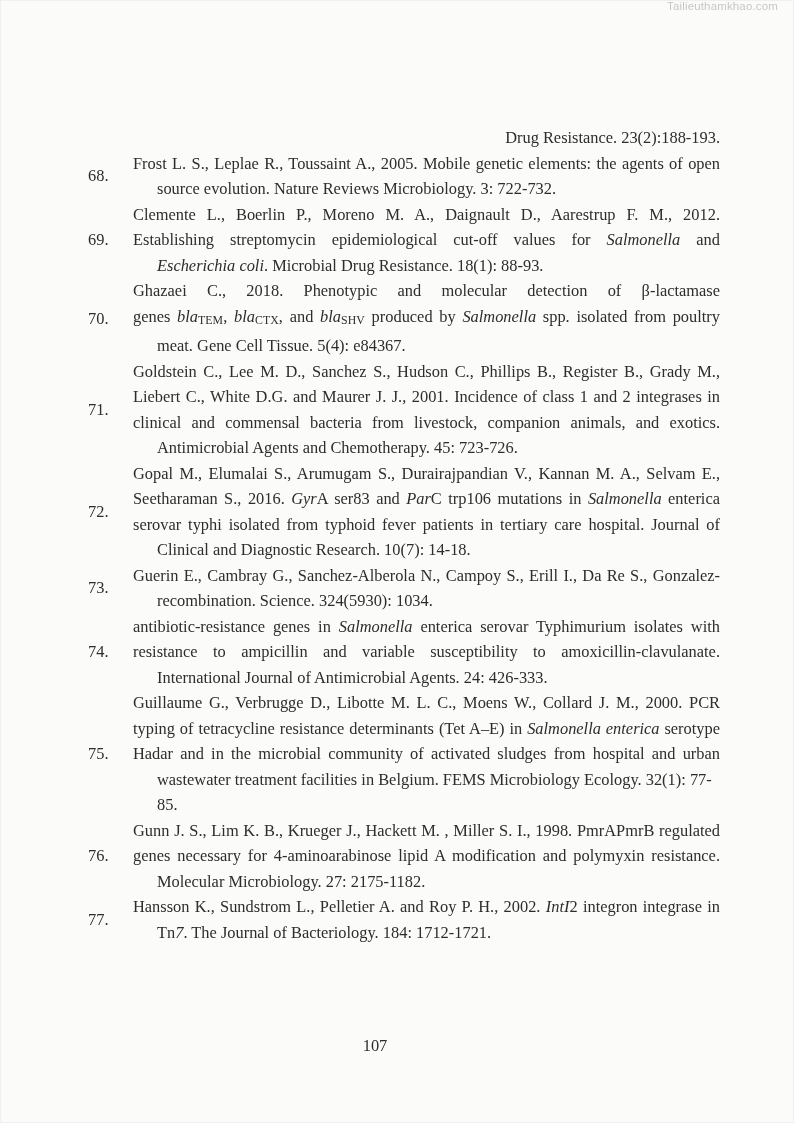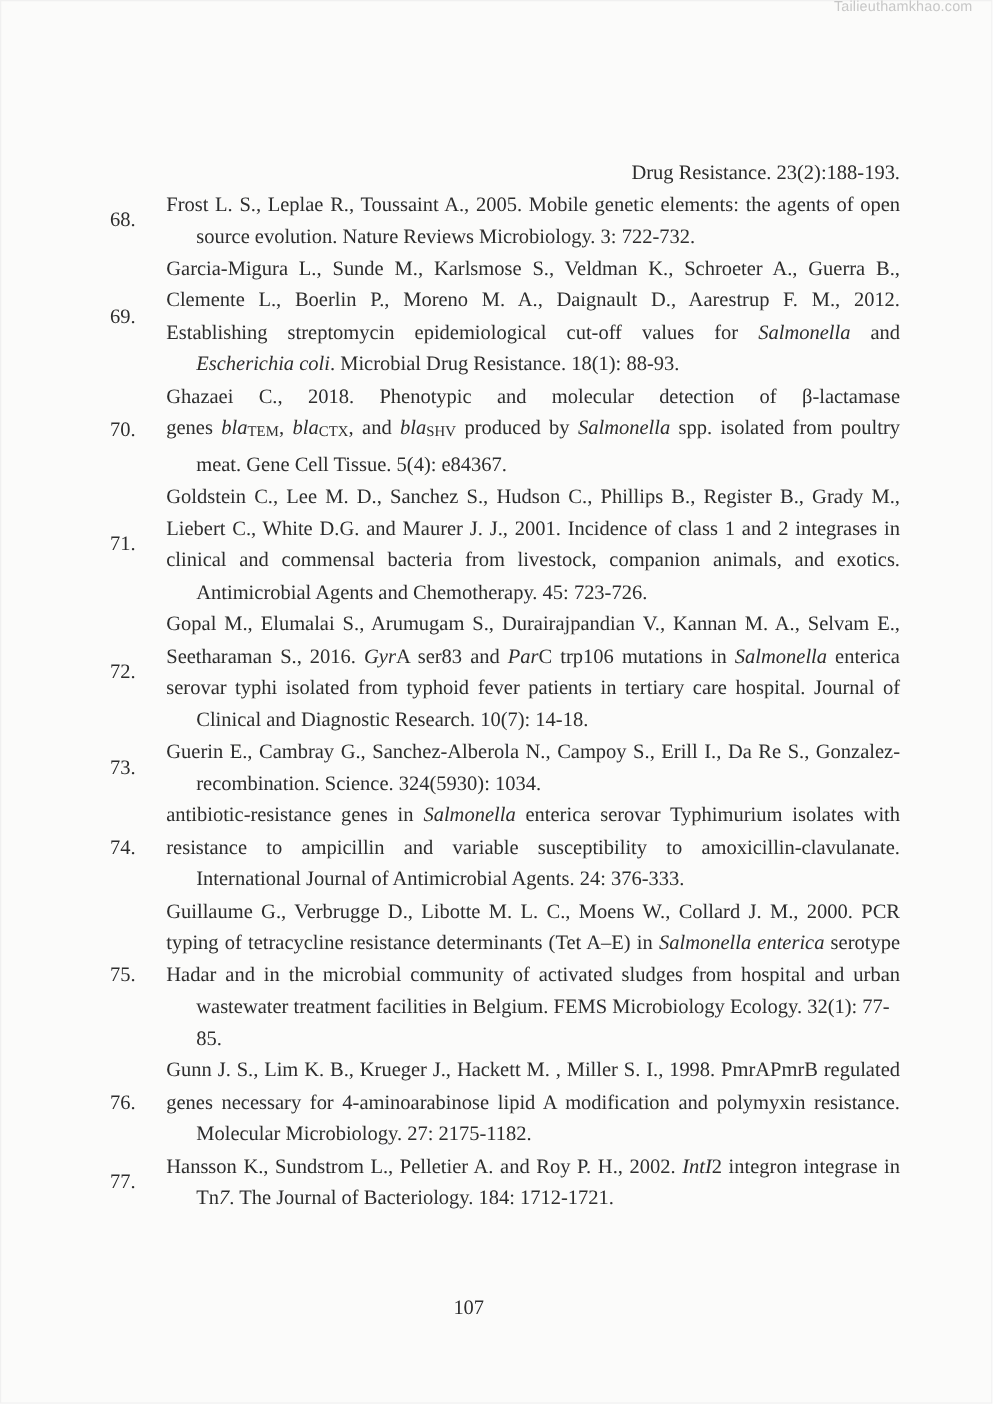--- a/index.html
+++ b/index.html
@@ -102,21 +102,20 @@
       <div class="num">68.</div>
       <div class="body">
         <div class="line">Frost L. S., Leplae R., Toussaint A., 2005. Mobile genetic elements: the agents of open</div>
         <div class="line last">source evolution. Nature Reviews Microbiology. 3: 722-732.</div>
       </div>
     </div>
 
     <div class="ref-item">
       <div class="num">69.</div>
       <div class="body">
-        <div class="line">Garcia-Migura L., Sunde M., Karlsmose S., Veldman K., Schroeter A., Guerra B.,</div>
         <div class="line">Clemente L., Boerlin P., Moreno M. A., Daignault D., Aarestrup F. M., 2012.</div>
         <div class="line">Establishing streptomycin epidemiological cut-off values for <i>Salmonella</i> and</div>
         <div class="line last"><i>Escherichia coli</i>. Microbial Drug Resistance. 18(1): 88-93.</div>
       </div>
     </div>
 
     <div class="ref-item">
       <div class="num">70.</div>
       <div class="body">
         <div class="line">Ghazaei C., 2018. Phenotypic and molecular detection of β-lactamase</div>
@@ -151,21 +150,21 @@
         <div class="line">Guerin E., Cambray G., Sanchez-Alberola N., Campoy S., Erill I., Da Re S., Gonzalez-</div>
         <div class="line last">recombination. Science. 324(5930): 1034.</div>
       </div>
     </div>
 
     <div class="ref-item">
       <div class="num">74.</div>
       <div class="body">
         <div class="line">antibiotic-resistance genes in <i>Salmonella</i> enterica serovar Typhimurium isolates with</div>
         <div class="line">resistance to ampicillin and variable susceptibility to amoxicillin-clavulanate.</div>
-        <div class="line last">International Journal of Antimicrobial Agents. 24: 376-333.</div>
+        <div class="line last">International Journal of Antimicrobial Agents. 24: 426-333.</div>
       </div>
     </div>
 
     <div class="ref-item">
       <div class="num">75.</div>
       <div class="body">
         <div class="line">Guillaume G., Verbrugge D., Libotte M. L. C., Moens W., Collard J. M., 2000. PCR</div>
         <div class="line">typing of tetracycline resistance determinants (Tet A–E) in <i>Salmonella enterica</i> serotype</div>
         <div class="line">Hadar and in the microbial community of activated sludges from hospital and urban</div>
         <div class="line last">wastewater treatment facilities in Belgium. FEMS Microbiology Ecology. 32(1): 77-85.</div>

